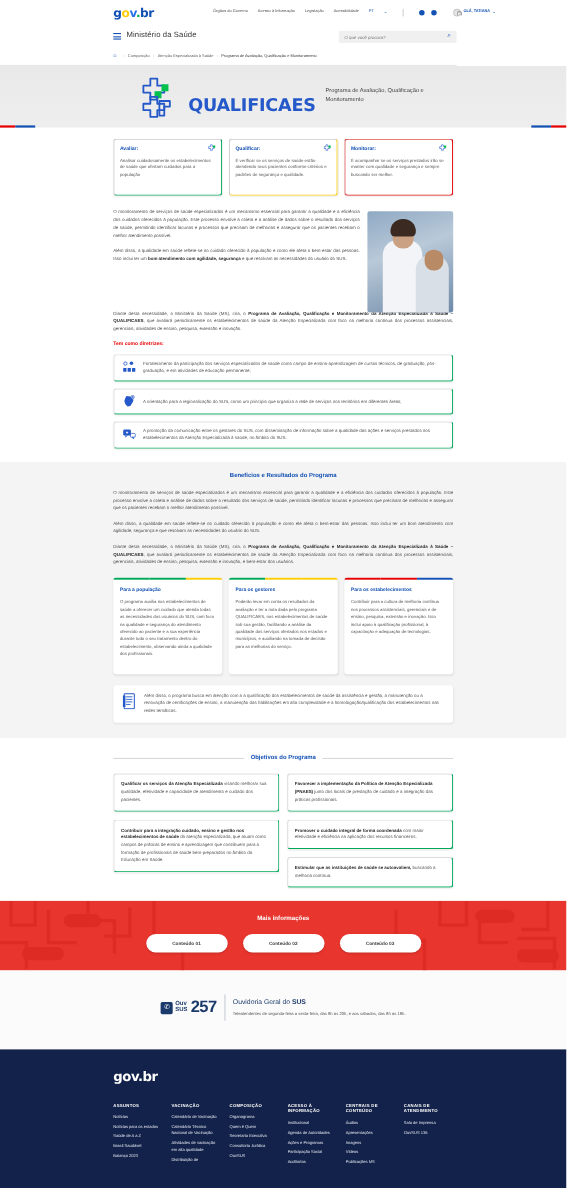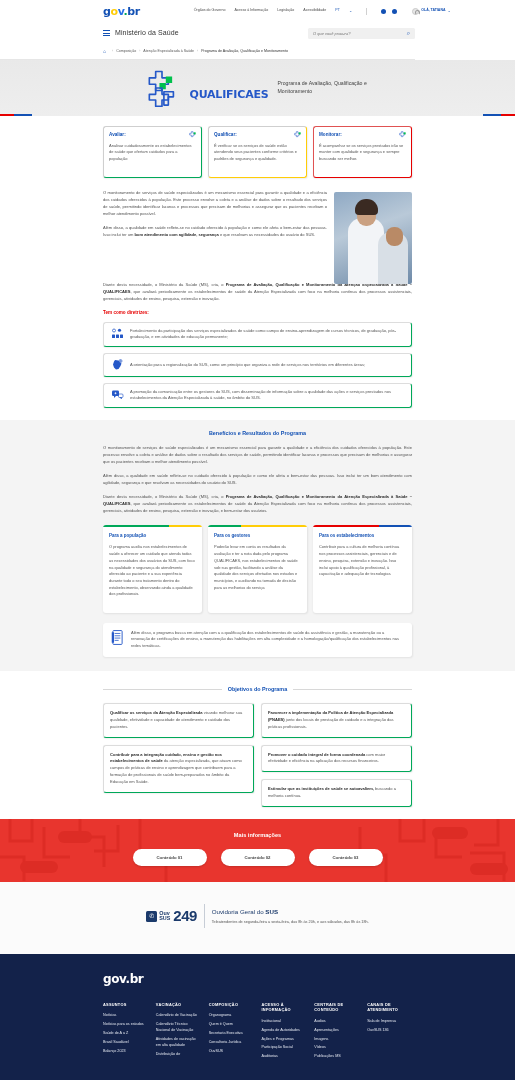--- a/index.html
+++ b/index.html
@@ -117,21 +117,21 @@
   .banner-strip {
     position: relative;
     background: linear-gradient(180deg,#e9e9e9 0%, #eeeeee 100%);
     height: 56px;
     display: flex; align-items: center; justify-content: center;
   }
   .banner-inner { display: flex; align-items: center; gap: 9px; }
   .qual-logo { width: 38px; height: 38px; position: relative; }
   .qual-title {
     font-family: "DejaVu Sans", sans-serif;
-    font-weight: bold; font-size: 11px; color: #2558c8;
+    font-weight: bold; font-size: 16px; color: #2558c8;
     letter-spacing: -0.2px;
     margin-top: 15px;
   }
   .qual-sub { font-size: 5.2px; color: #444; line-height: 1.45; max-width: 95px;}
   .banner-accent {
     position:absolute; bottom:0; left:0; right:0; height:2px; display:flex;
   }
   .ba-seg { height:100%; }
 
   
@@ -554,21 +554,21 @@
   <div class="ouv-sec">
     <div class="ouv-inner">
       <div class="ouv-logo">
         <div class="ouv-badge">
           <span class="ouv-badge-in">✆</span>
         </div>
         <div style="display:flex;flex-direction:column;line-height:1;">
           <span class="ouv-ouvsus">Ouv</span>
           <span class="ouv-ouvsus">SUS</span>
         </div>
-        <div class="ouv-136">249</div>
+        <div class="ouv-136">257</div>
       </div>
       <div class="ouv-div"></div>
       <div>
         <div class="ouv-txt-title">
           <span>Ouvidoria Geral do </span><b>SUS</b>
         </div>
         <div class="ouv-txt-sub">Teleatendentes de segunda-feira a sexta-feira, das 8h às 20h, e aos sábados, das 8h às 18h.</div>
       </div>
     </div>
   </div>

